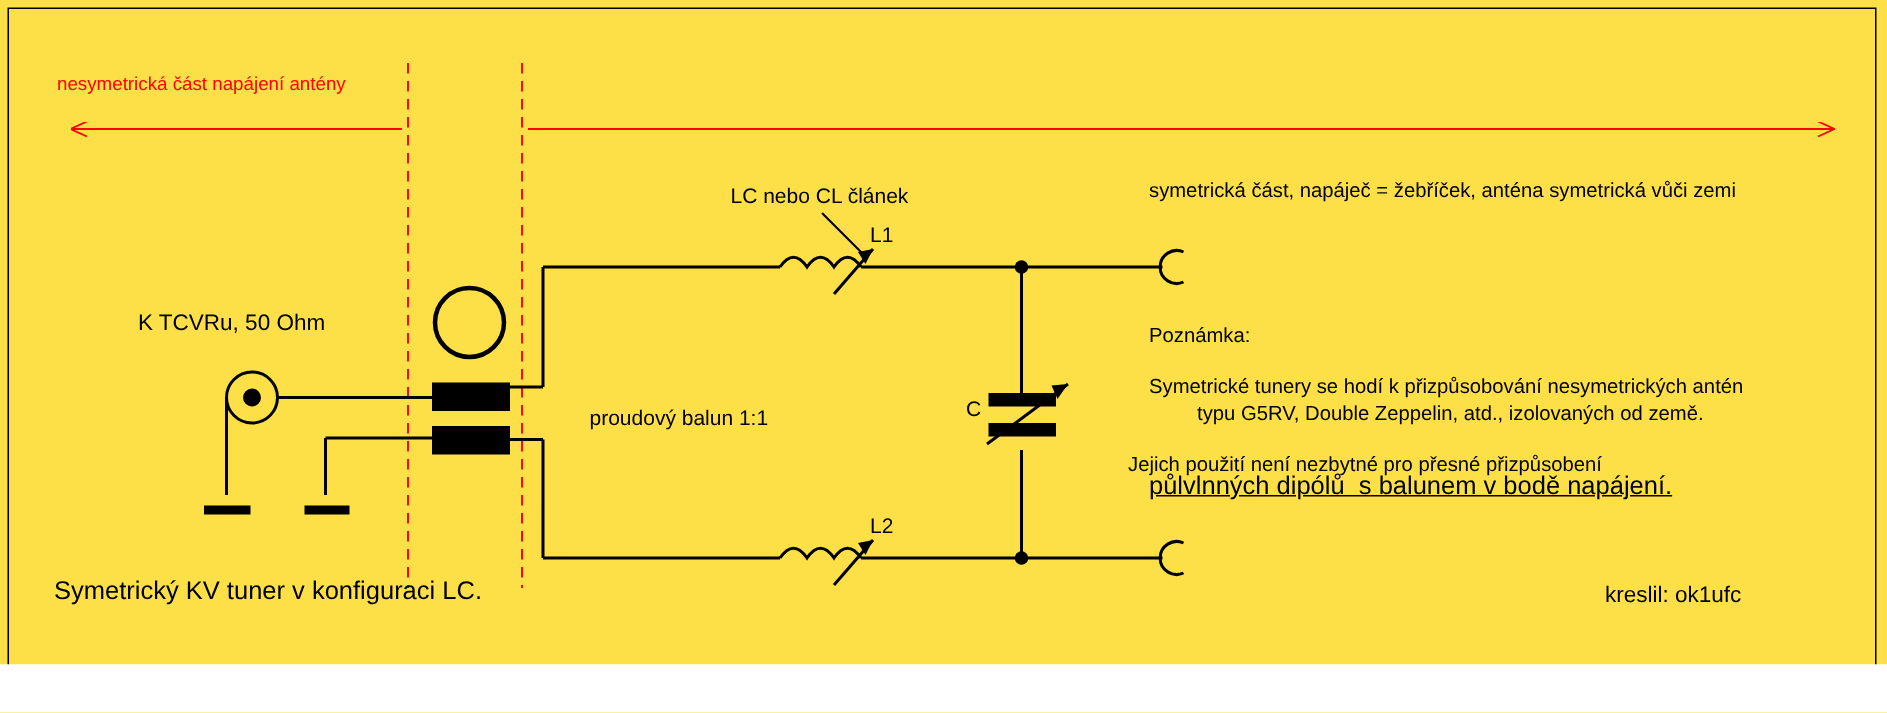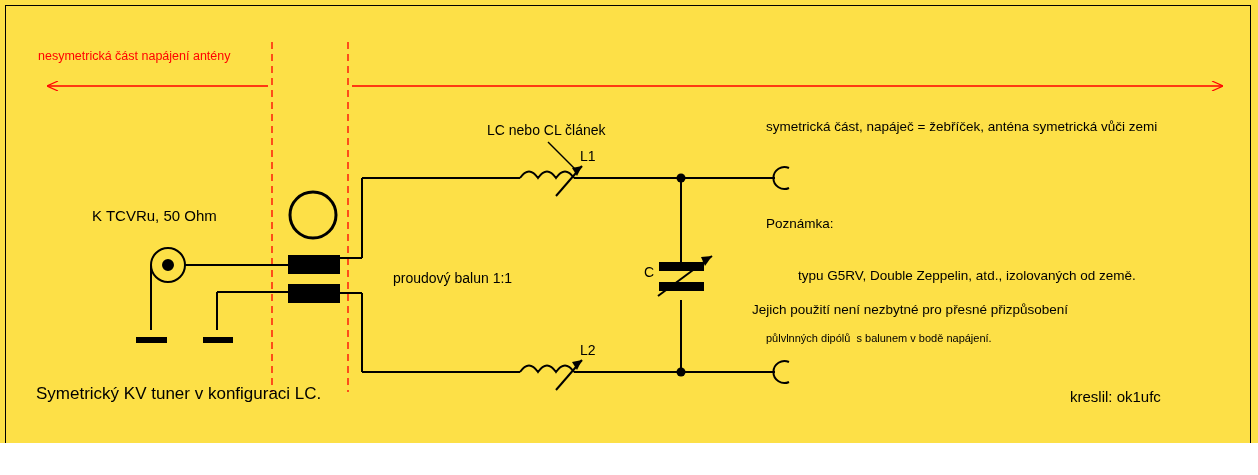--- a/index.html
+++ b/index.html
@@ -176,19 +176,20 @@
   <div class="txt" style="left:92px; top:208px; font-size:15px;">K TCVRu, 50 Ohm</div>
   <div class="txt" style="left:393px; top:270px; font-size:14px;">proudový balun 1:1</div>
 
   <div class="txt" style="left:487px; top:122px; font-size:14px;">LC nebo CL článek</div>
   <div class="txt" style="left:580px; top:148px; font-size:14px;">L1</div>
   <div class="txt" style="left:580px; top:342px; font-size:14px;">L2</div>
   <div class="txt" style="left:644px; top:264px; font-size:14px;">C</div>
 
   <div class="txt" style="left:766px; top:119px; font-size:13.5px;">symetrická část, napáječ = žebříček, anténa symetrická vůči zemi</div>
   <div class="txt" style="left:766px; top:216px; font-size:13.5px;">Poznámka:</div>
+  <div class="txt" style="left:766px; top:250px; font-size:13.5px;">Symetrické tunery se hodí k přizpůsobování nesymetrických antén</div>
   <div class="txt" style="left:766px; top:268px; font-size:13.5px;margin-left:32px;">typu G5RV, Double Zeppelin, atd., izolovaných od země.</div>
   <div class="txt" style="left:752px; top:302px; font-size:13.5px;">Jejich použití není nezbytné pro přesné přizpůsobení</div>
-  <div class="txt" style="left:766px; top:330px; font-size:11px;">půlvlnných dipólů  s balunem v bodě napájení.</div>
+  <div class="txt" style="left:766px; top:316px; font-size:17px;text-decoration:underline;">půlvlnných dipólů  s balunem v bodě napájení.</div>
 
   <div class="txt title" style="left:36px; top:386px;">Symetrický KV tuner v konfiguraci LC.</div>
   <div class="txt sig" style="left:1070px; top:389px;">kreslil: ok1ufc</div>
 </div>
 
 </body></html>

